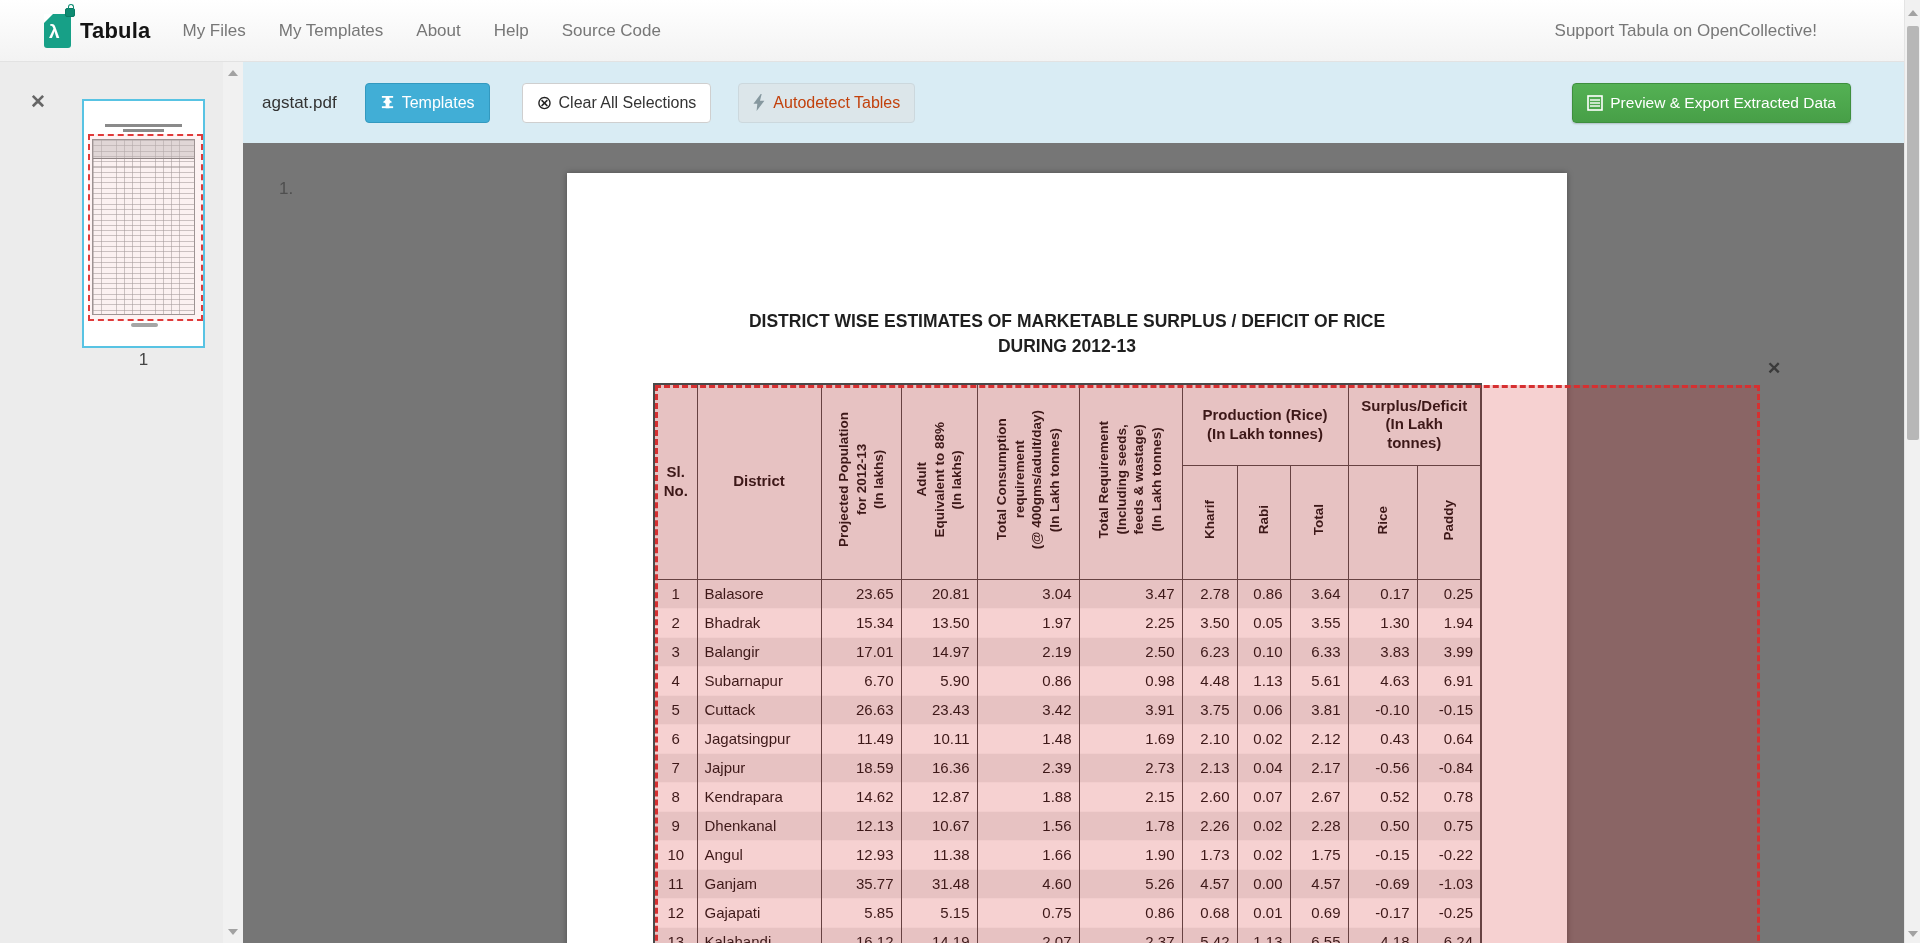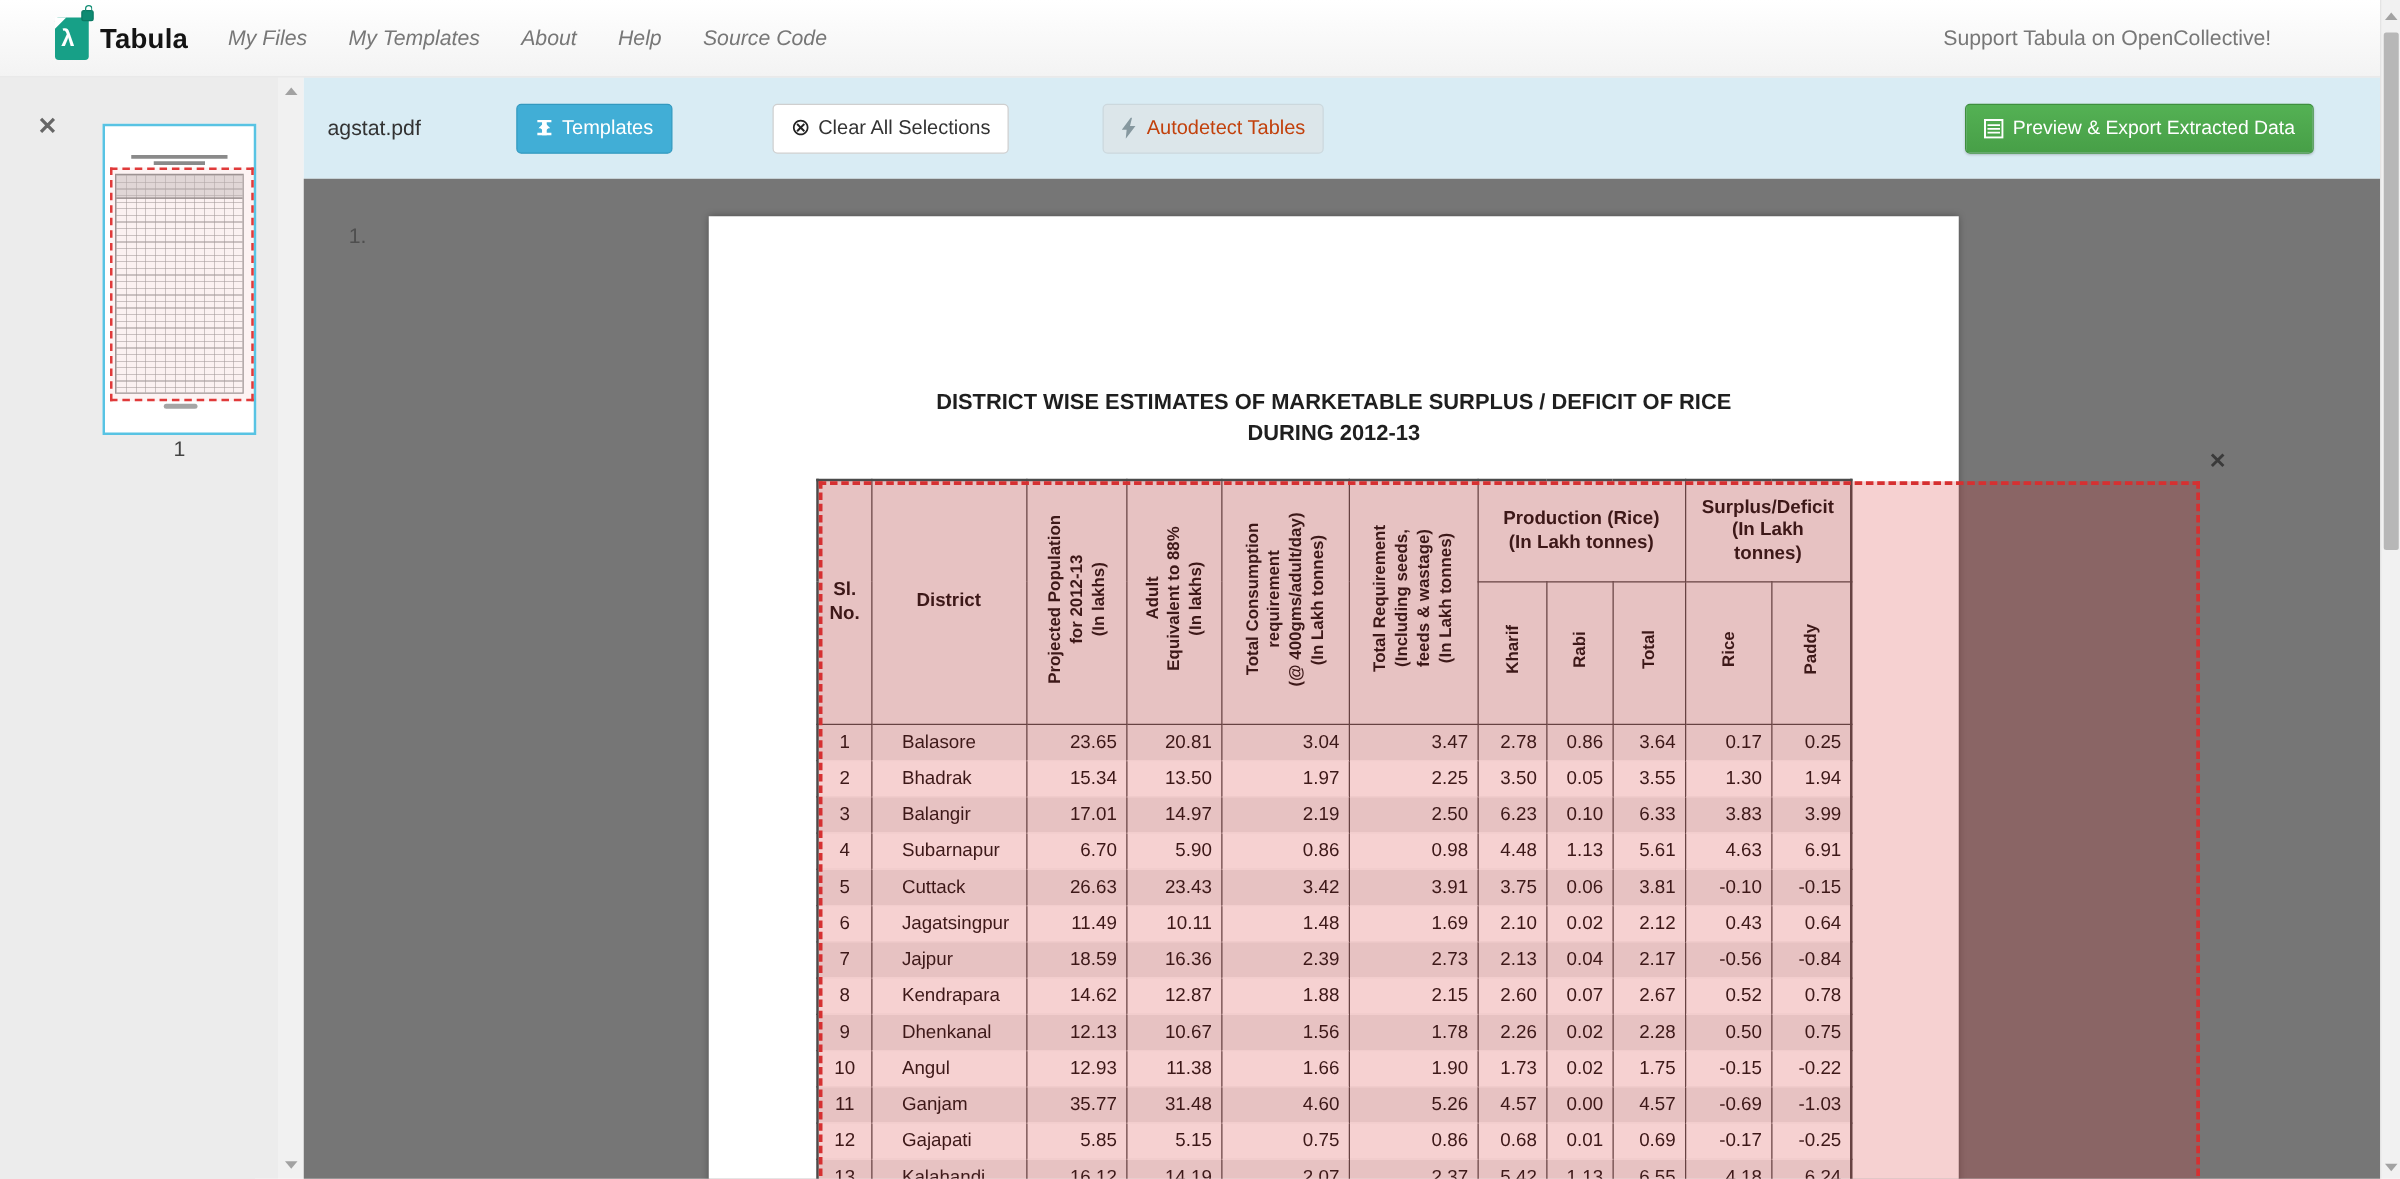--- a/index.html
+++ b/index.html
@@ -13,21 +13,21 @@
   .logo { position:relative; width:27px; height:34px; margin-left:44px;
     background:#17a087; border-radius:3px; }
   .logo .fold { position:absolute; left:0; top:0; width:0; height:0;
     border-top:9px solid #fff; border-right:9px solid transparent; }
   .logo .glyph { position:absolute; left:5px; top:7px; color:#fff; font-size:19px; font-weight:bold; }
   .logo .lock { position:absolute; right:-4px; top:-6px; width:10px; height:9px;
     background:#0e8b72; border:1px solid #0b7a64; border-radius:2px; }
   .logo .lock:before { content:""; position:absolute; left:2px; top:-5px; width:4px; height:5px;
     border:1.5px solid #0e8b72; border-bottom:none; border-radius:3px 3px 0 0; }
   .brand { font-size:22px; font-weight:bold; color:#141414; margin-left:9px; letter-spacing:.2px; }
-  .nav-links { display:flex; align-items:center; margin-left:32px;font-style:italic; }
+  .nav-links { display:flex; align-items:center; margin-left:32px; }
   .nav-link { font-size:17px; color:#777; margin-right:33px; cursor:pointer; white-space:nowrap; }
   .support { position:absolute; right:87px; top:21px; font-size:17px; color:#777; cursor:pointer; }
 
   
   .sidebar { position:absolute; left:0; top:62px; width:223px; height:881px; background:#ececec; }
   .thumb-close { position:absolute; left:30px; top:30px; font-size:19px; font-weight:bold;
     color:#666; cursor:pointer; line-height:1; }
   .thumbnail { position:absolute; left:82px; top:37px; width:123px; height:249px;
     background:#fff; border:2px solid #58c3e3; cursor:pointer; }
   .mini-title-1 { position:absolute; left:21px; top:23px; width:77px; height:2.5px; background:#8a8a8a; }
@@ -92,21 +92,21 @@
   .pdf-table thead tr.group-row { height:81px; }
   .pdf-table thead tr.sub-row { height:114px; }
   .th-flat { font-size:15px; white-space:pre-line; line-height:1.25; }
   .vt { display:inline-block; writing-mode:vertical-rl; transform:rotate(180deg);
     white-space:pre-line; font-size:13.5px; line-height:1.3; font-weight:bold; }
   .pdf-table tbody tr { height:29px; }
   .pdf-table tbody tr.odd { background:#ececec; }
   .pdf-table tbody tr.even { background:#ffffff; }
   .pdf-table tbody td { border-top:1px solid #fafafa; font-size:15px; }
   .pdf-table td.c-sl { text-align:center; }
-  .pdf-table td.c-dist { text-align:left; padding-left:24px; }
+  .pdf-table td.c-dist { text-align:left; padding-left:7px; }
   .pdf-table td.c-num { text-align:right; padding-right:7px; }
 
   
   .selection { position:absolute; left:412px; top:242px; width:1105px; height:790px;
     border:3px dashed #d63031; background:rgba(214,40,40,.21); z-index:5; cursor:move; }
   .selection-close { position:absolute; left:1524px; top:217px; z-index:6;
     font-size:17px; font-weight:bold; color:#3a3a3a; cursor:pointer; line-height:1; }
 
   
   .main-scroll { position:absolute; right:0; top:0; width:16px; height:943px;
@@ -150,21 +150,21 @@
     <div class="mini-footer"></div>
   </div>
   <div class="thumb-pagenum">1</div>
 </aside>
 
 <div class="side-scroll">
   <div class="arrow-up"></div>
   <div class="arrow-down"></div>
 </div>
 
-<div class="toolbar" style="background: rgb(217, 236, 244); gap: 48px;">
+<div class="toolbar" style="background: rgb(217, 236, 244);">
   <span class="filename">agstat.pdf</span>
 
   <button class="btn btn-templates" style="background: rgb(65, 174, 214);">
     <span class="ic">
       <svg width="15" height="15" viewBox="0 0 16 16">
           <path fill="#fff" d="M2 13h12v2H2zM3 8h3V2h4v6h3l-5 5z" transform="rotate(180 8 7.5) translate(0 -1)"></path>
           <path fill="#fff" d="M2 12h12v2H2z"></path>
           <path fill="#fff" d="M5 2h6v4h3l-6 6-6-6h3z" opacity="0"></path>
           <path fill="#fff" d="M6 1h4v6h2.5L8 11 3.5 7H6z"></path>
         </svg>

